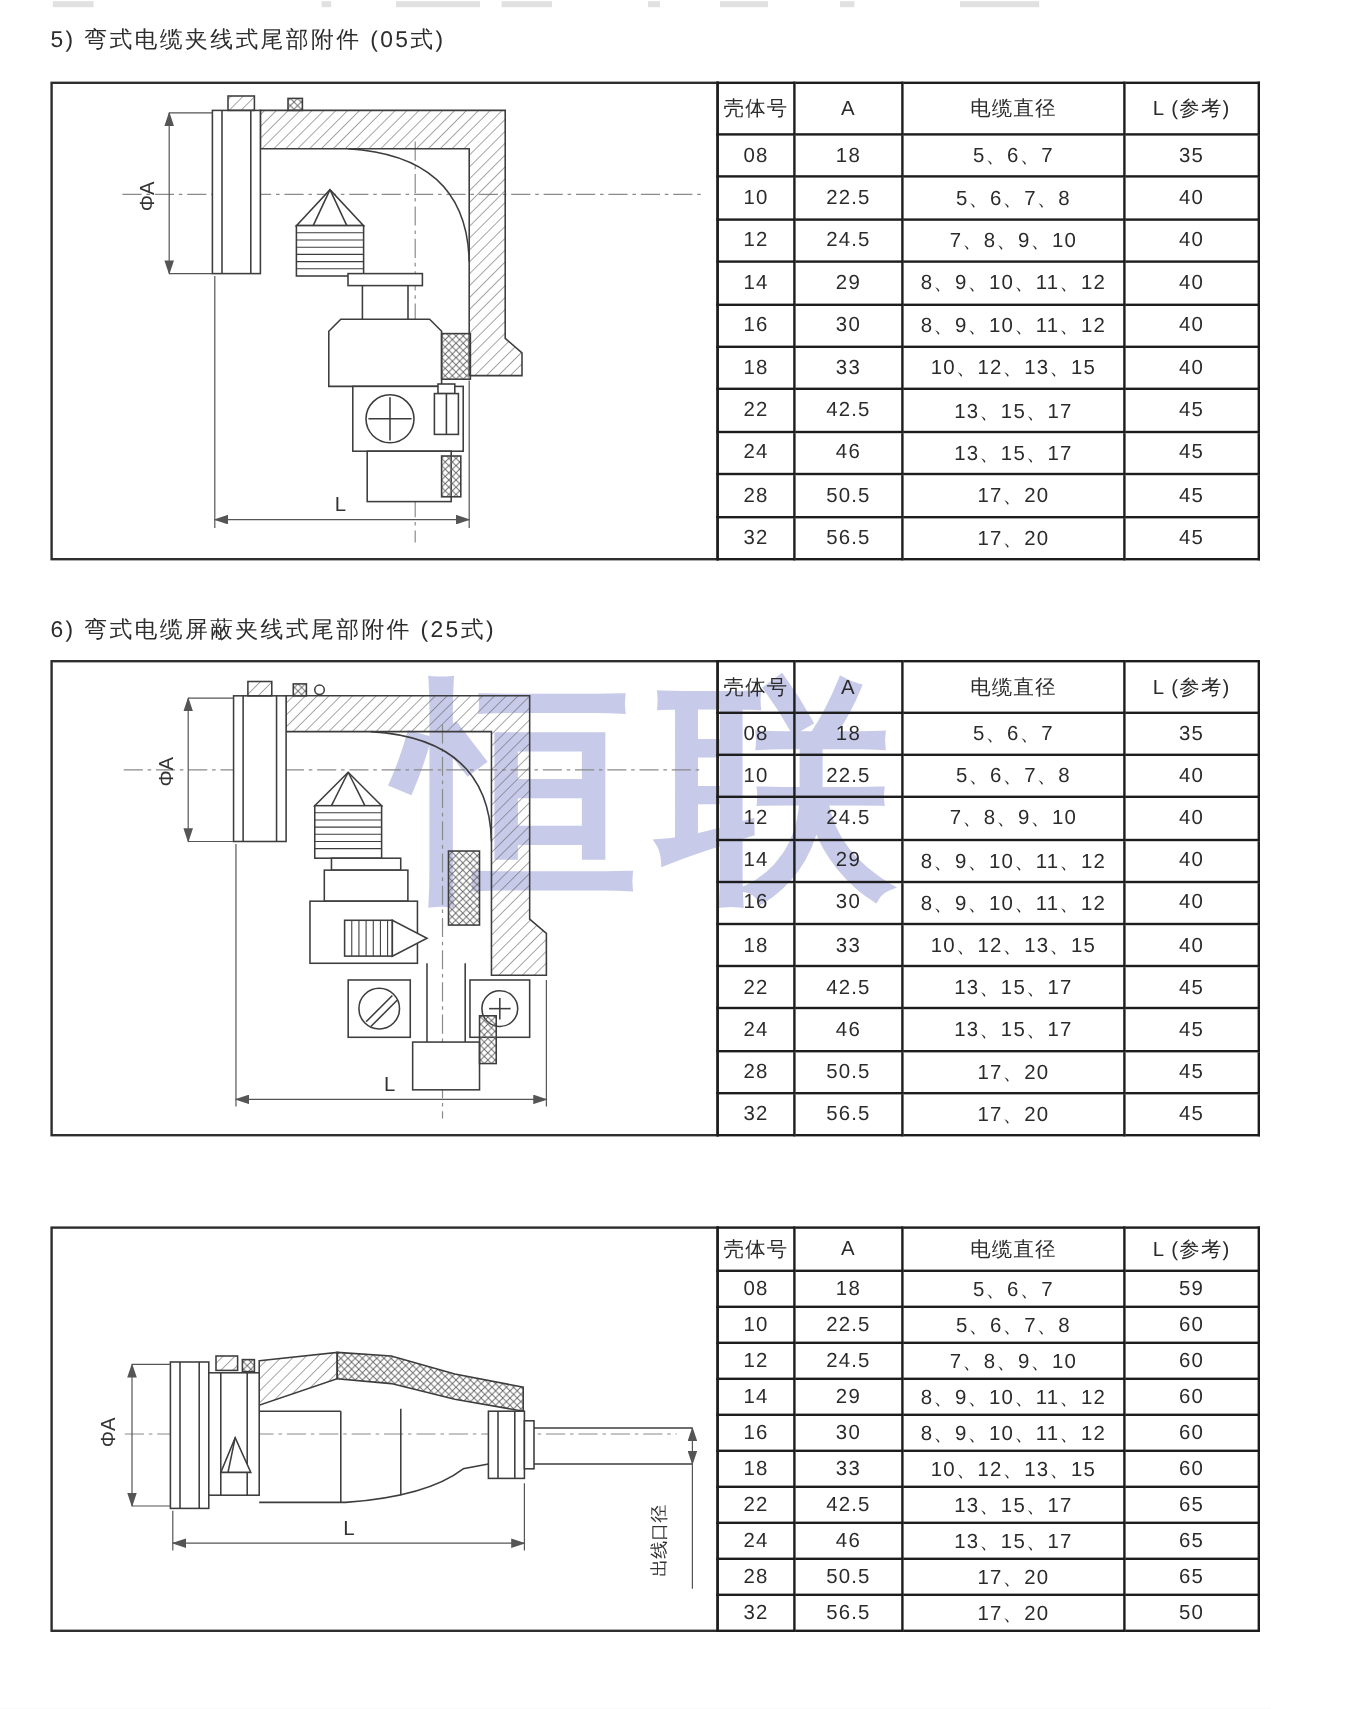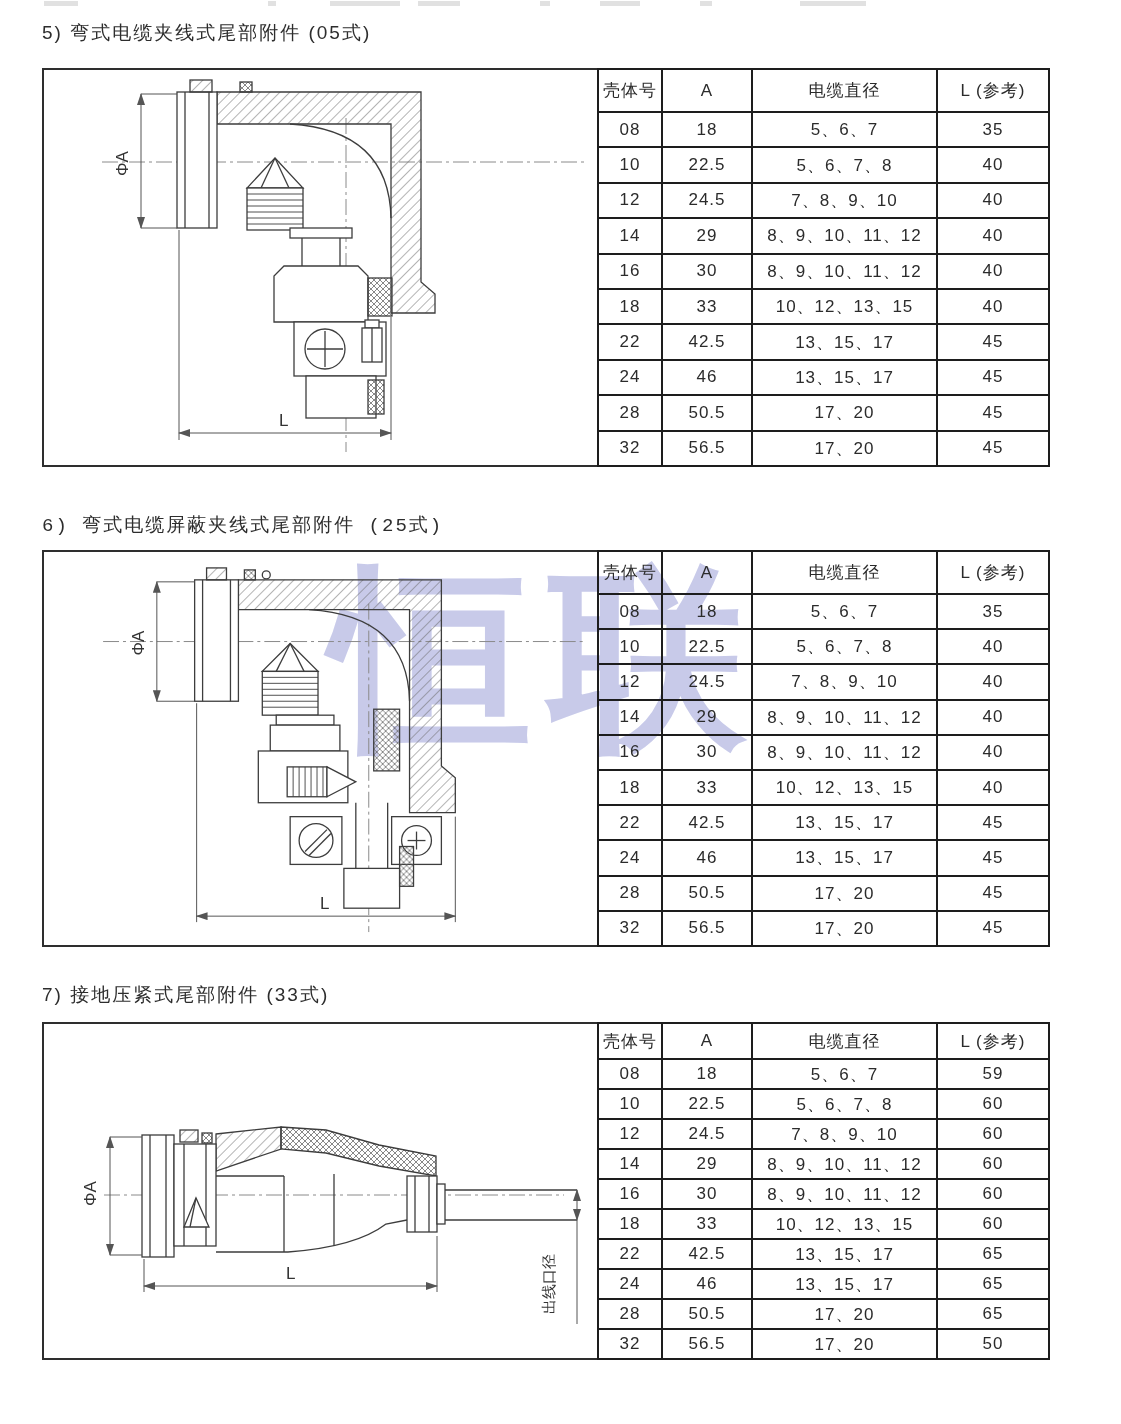--- a/index.html
+++ b/index.html
@@ -210,21 +210,21 @@
           <tr>
             <td>32</td>
             <td>56.5</td>
             <td>17、20</td>
             <td>45</td>
           </tr>
         </tbody>
     </table>
   </div>
 
-  <div class="sec-title" style="top:512px;font-family:Liberation Mono, monospace;">6) 弯式电缆屏蔽夹线式尾部附件 (25式)</div>
+  <div class="sec-title" style="top:512px;">6) 弯式电缆屏蔽夹线式尾部附件 (25式)</div>
   <div class="sec-content" style="top:550px;height:397px;">
     <div class="draw-box">
       <svg viewBox="0 0 553 395">
         <defs>
           <pattern id="p2h" width="7" height="7" patternUnits="userSpaceOnUse" patternTransform="rotate(45)">
             <line x1="0" y1="0" x2="0" y2="7" stroke="#6a6a6a" stroke-width="1"></line>
           </pattern>
           <pattern id="p2x" width="6" height="6" patternUnits="userSpaceOnUse">
             <path d="M0,0 L6,6 M6,0 L0,6" stroke="#6a6a6a" stroke-width="0.8"></path>
           </pattern>
@@ -369,21 +369,20 @@
           <tr>
             <td>32</td>
             <td>56.5</td>
             <td>17、20</td>
             <td>45</td>
           </tr>
         </tbody>
     </table>
   </div>
 
-  <div class="sec-title" style="top:982px;">7) 接地压紧式尾部附件 (33式)</div>
   <div class="sec-content" style="top:1022px;height:338px;">
     <div class="draw-box" style="height:338px;">
       <svg viewBox="0 0 553 334">
         <defs>
           <pattern id="p3h" width="7" height="7" patternUnits="userSpaceOnUse" patternTransform="rotate(45)">
             <line x1="0" y1="0" x2="0" y2="7" stroke="#6a6a6a" stroke-width="1"></line>
           </pattern>
           <pattern id="p3x" width="6" height="6" patternUnits="userSpaceOnUse">
             <path d="M0,0 L6,6 M6,0 L0,6" stroke="#6a6a6a" stroke-width="0.8"></path>
           </pattern>

